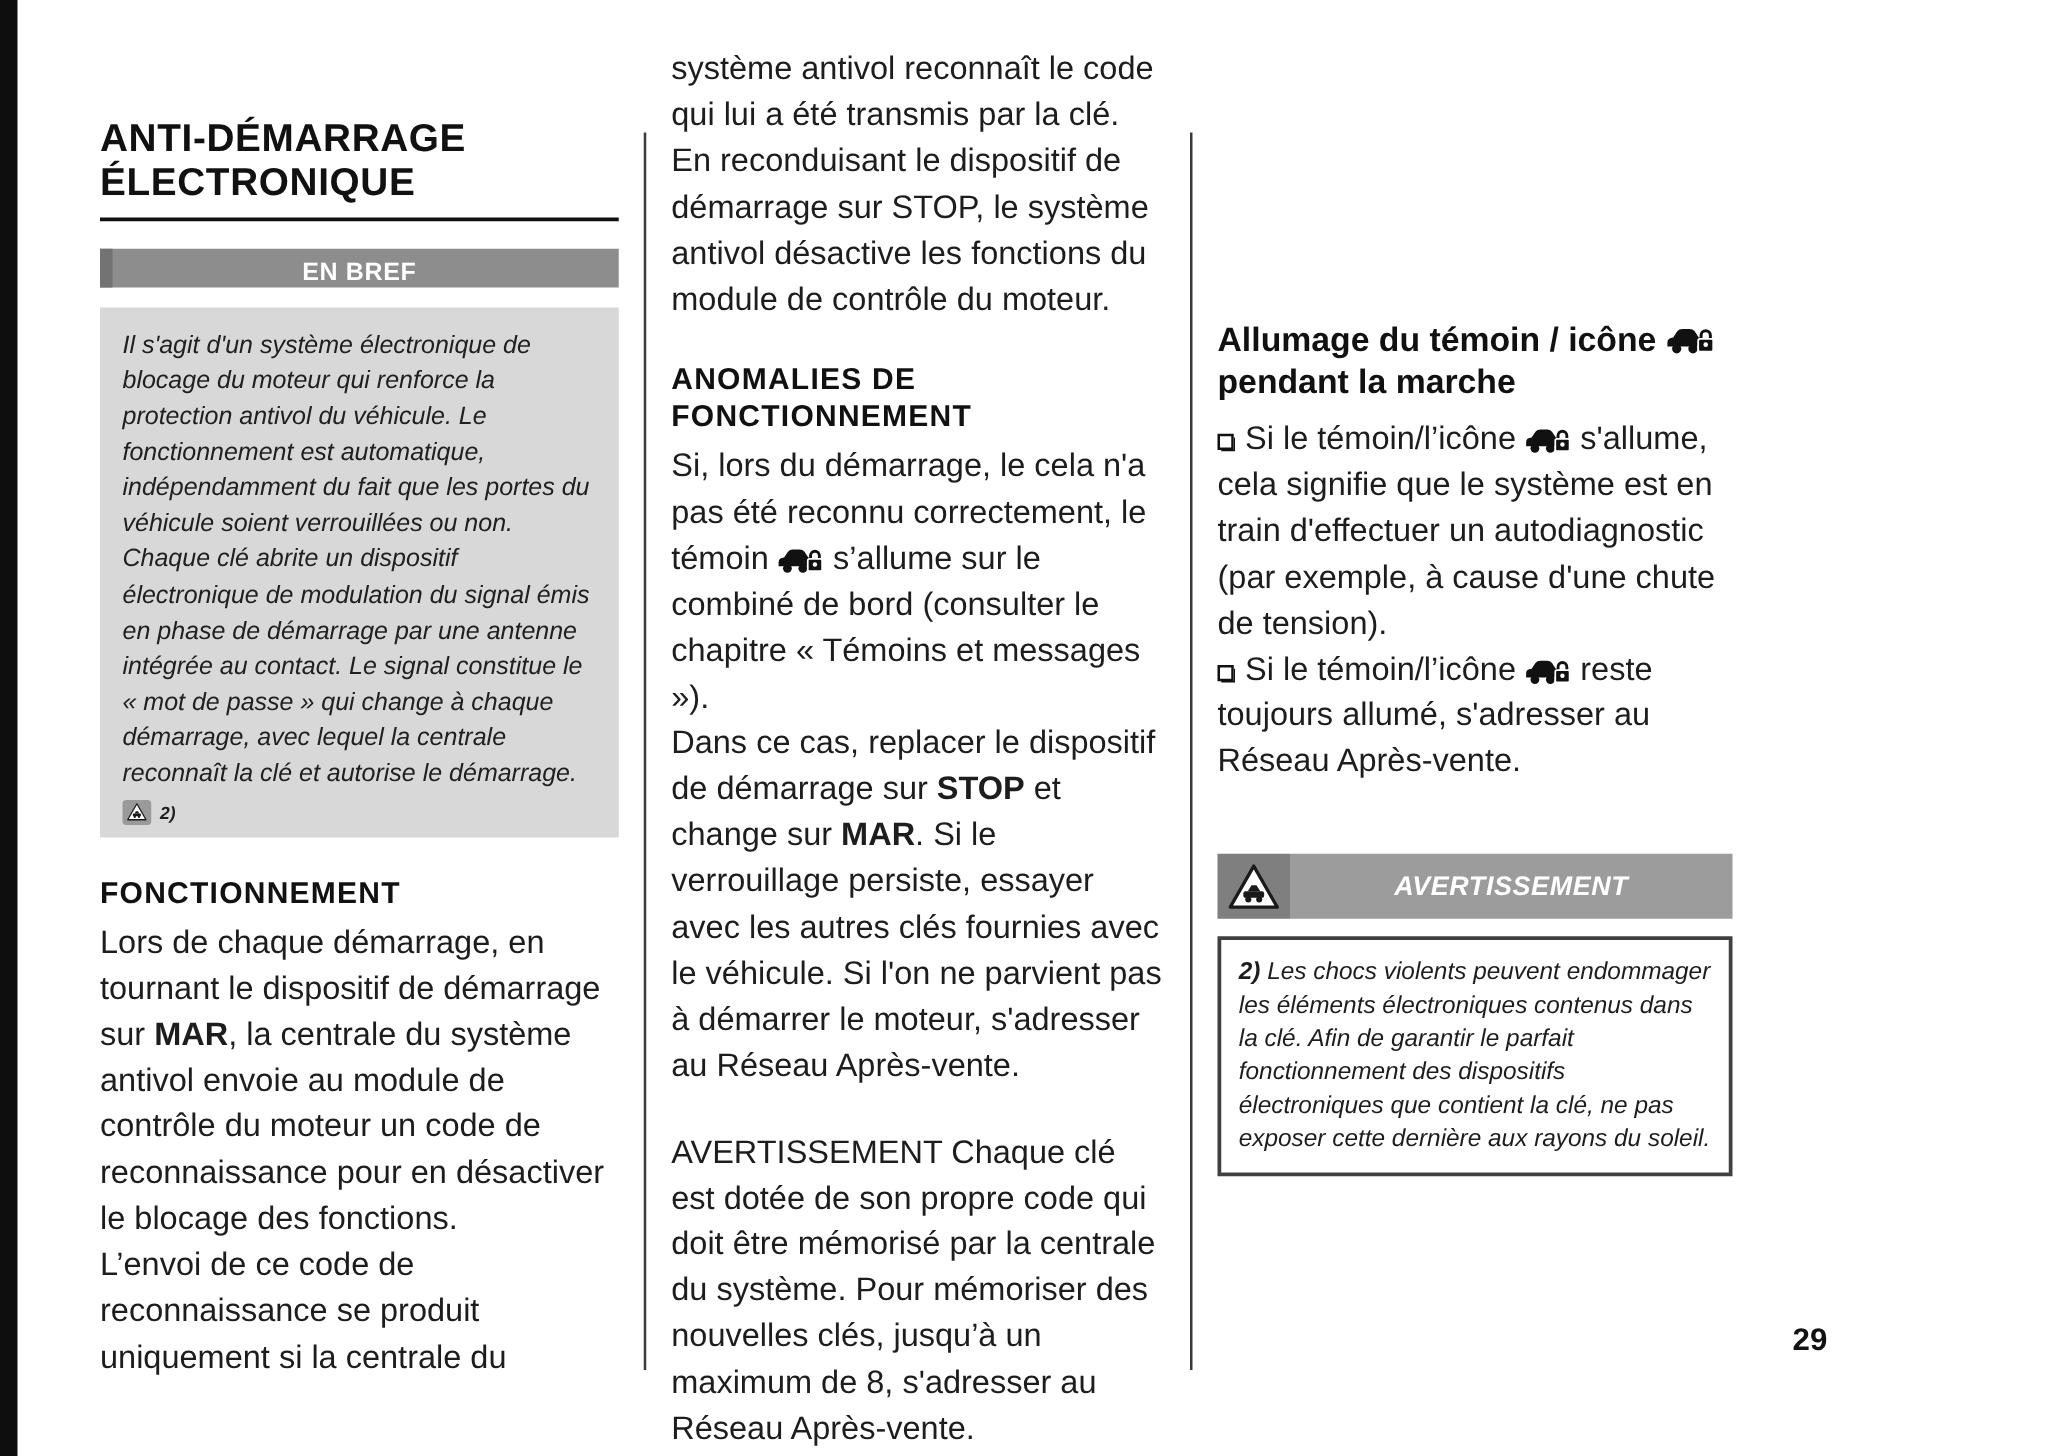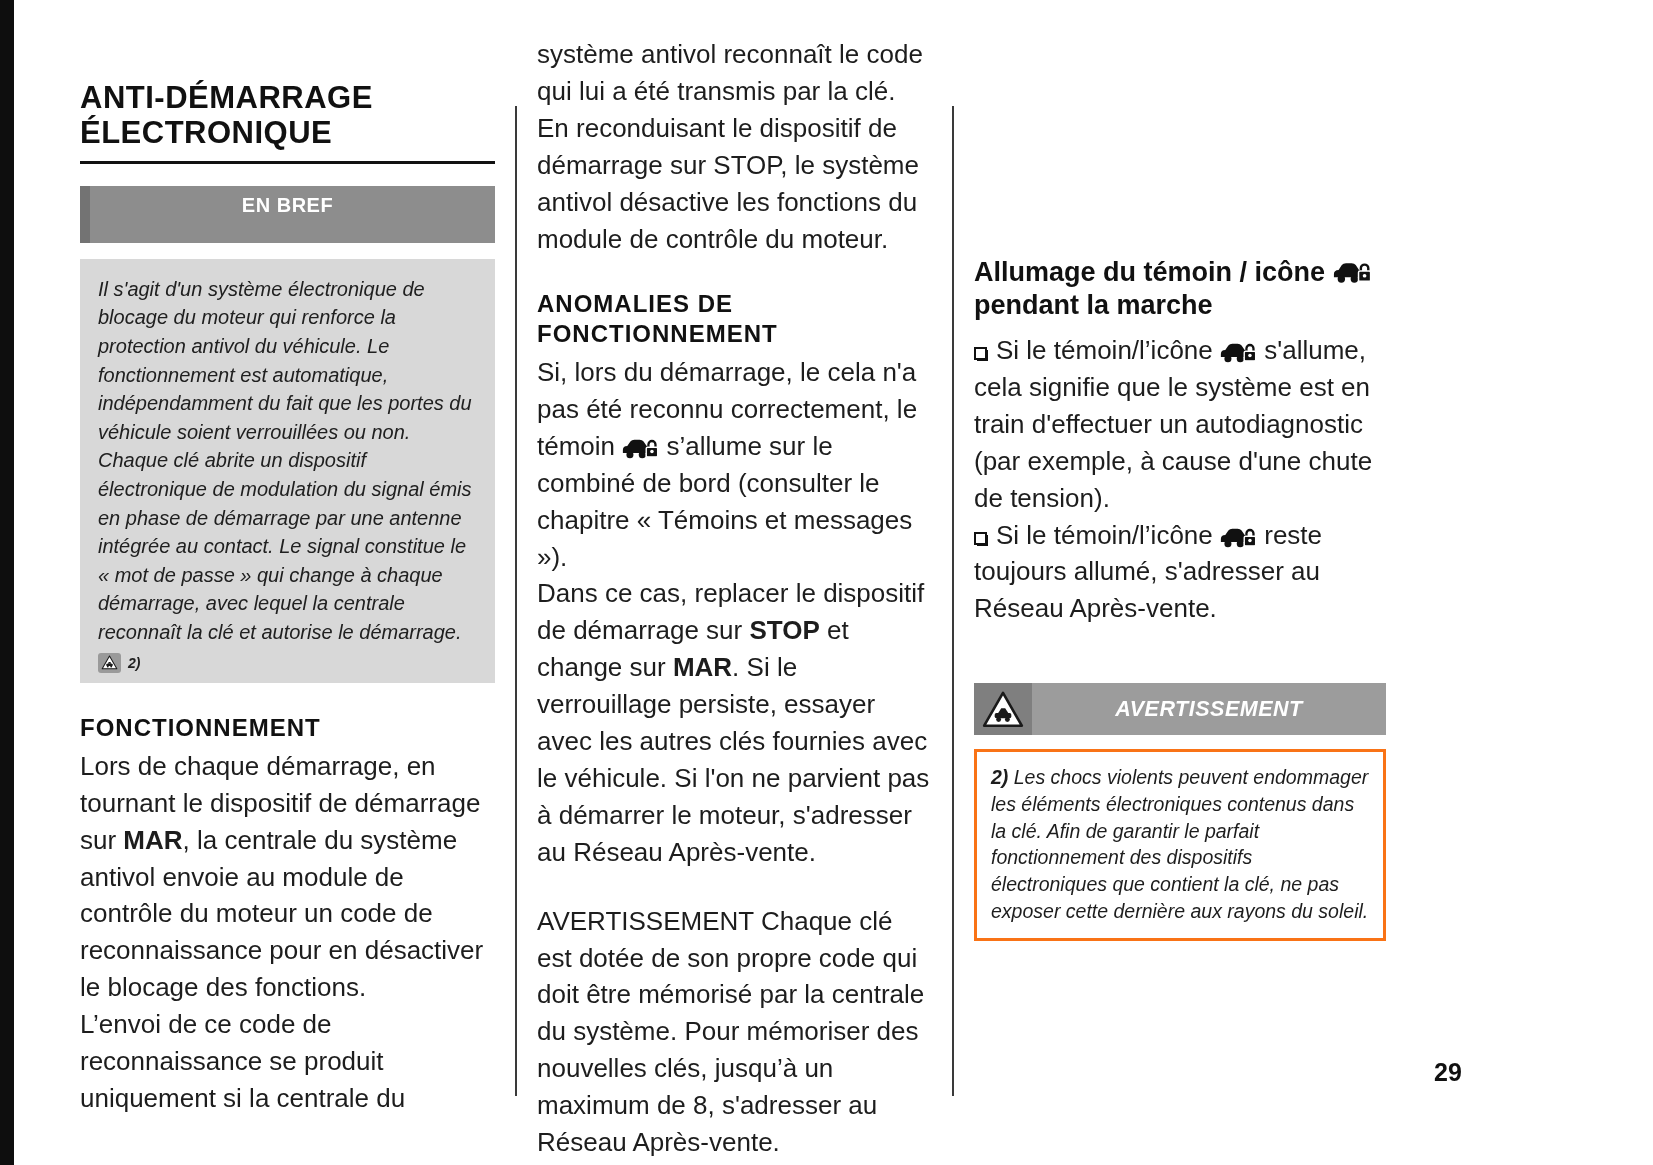--- a/index.html
+++ b/index.html
@@ -16,21 +16,21 @@
   .col2 { width:395px; }
   .col3 { width:412px; }
   .vrule { width:2px; background:#3a3a3a; height:990px; margin:4px 20px 0 20px; flex:none; }
 
   .prelines { white-space:pre-line; }
 
   
   .page-title { font-size:31px; font-weight:bold; letter-spacing:0.5px; line-height:1.14; white-space:pre-line; color:#111; }
   .title-rule { border:0; border-top:3px solid #111; margin-top:10px; }
   .enbref-bar { margin-top:22px; background:#8d8d8d; color:#fff; font-weight:bold; font-size:20px;
-                text-align:center; padding:8px 0 26px 0; letter-spacing:0.5px; position:relative; }
+                text-align:center; padding:8px 0 0 0; letter-spacing:0.5px; position:relative; }
   .enbref-bar::before { content:""; position:absolute; left:0; top:0; bottom:0; width:10px; background:#737373; }
   .gray-box { margin-top:16px; background:#d8d8d8; padding:16px 18px 10px 18px; font-style:italic;
               font-size:20px; line-height:1.43; color:#202020; }
   .note-line { margin-top:6px; display:flex; align-items:center; gap:7px; }
   .mini-warn { width:23px; height:20px; background:#9a9a9a; border-radius:3px;
                display:inline-flex; align-items:center; justify-content:center; flex:none; }
   .note-ref { font-weight:bold; font-style:italic; font-size:14px; }
 
   .h-section { font-size:24px; font-weight:bold; letter-spacing:1px; line-height:1.22;
                margin-top:30px; white-space:pre-line; color:#111; }
@@ -48,21 +48,21 @@
 
   .immo { width:37px; height:25px; vertical-align:-6px; }
   .immo-h { width:39px; height:27px; vertical-align:-5px; }
 
   .warn-header { margin-top:56px; display:flex; height:52px; }
   .warn-icon-cell { width:58px; background:#7f7f7f; display:flex; align-items:center; justify-content:center; flex:none; }
   .tri { width:42px; height:39px; }
   .tri-mini { width:17px; height:15px; }
   .warn-title { flex:1; background:#9c9c9c; color:#fff; font-weight:bold; font-style:italic;
                 font-size:21.5px; letter-spacing:0.5px; display:flex; align-items:center; justify-content:center; }
-  .warn-box { margin-top:14px; border:3px solid #f97316; padding:12px 14px 14px 14px;
+  .warn-box { margin-top:14px; border:3px solid #404040; padding:12px 14px 14px 14px;
               font-style:italic; font-size:19.5px; line-height:1.37; }
   .warn-box b { font-weight:bold; }
 
   .page-number { position:absolute; left:1434px; top:1058px; font-size:25px; font-weight:bold; color:#111; }
 </style>
 </head>
 <body>
 
 <svg class="defs" aria-hidden="true">
   <symbol id="immo-car" viewBox="0 0 42 28">

